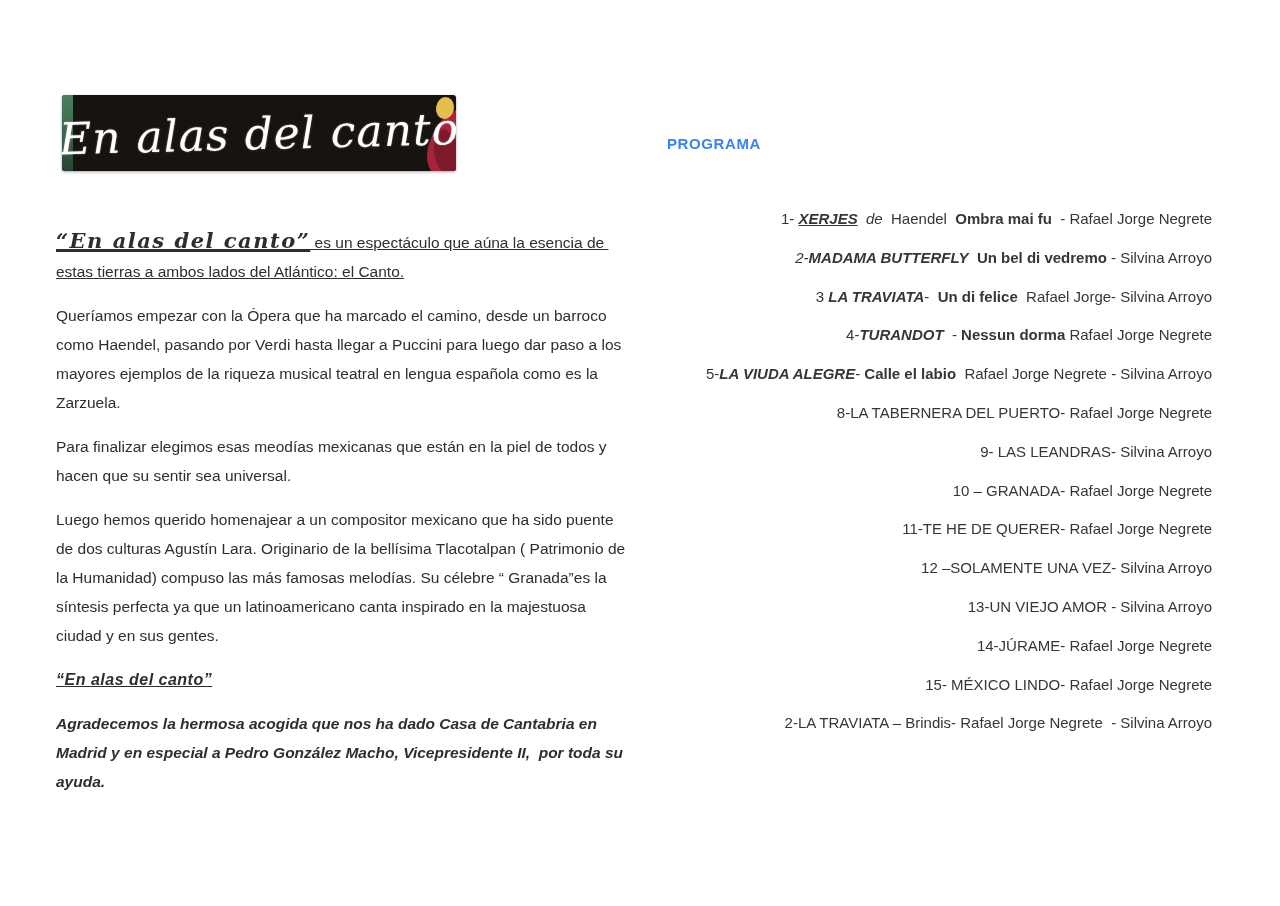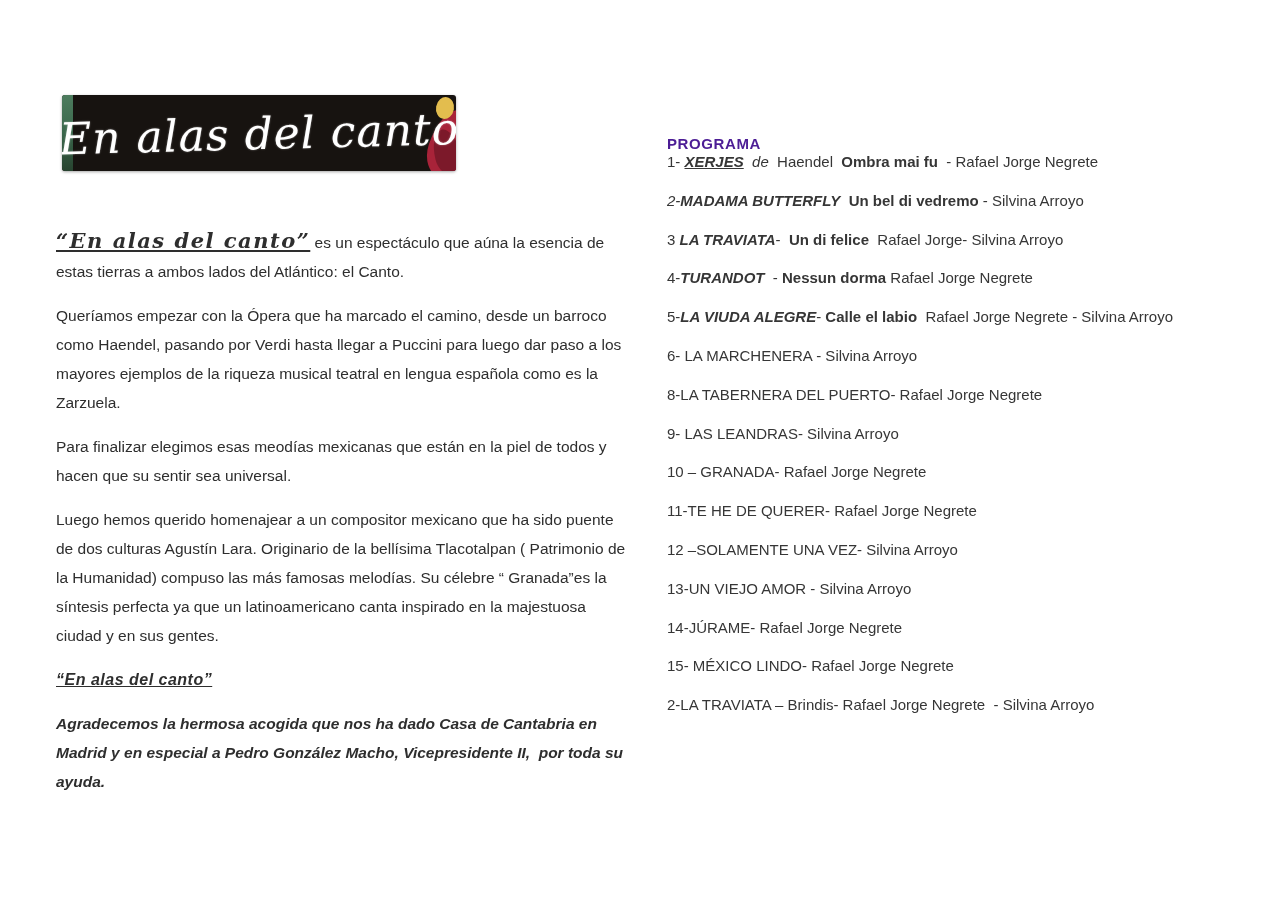--- a/index.html
+++ b/index.html
@@ -36,21 +36,21 @@
     font-size:44px;
     color:#ffffff;
     letter-spacing:1px;
     transform:rotate(-1.5deg);
     text-shadow:0 0 2px rgba(255,255,255,.45);
     white-space:nowrap;
     padding-right:18px;
   }
   
   .left-col{position:absolute;left:56px;top:226px;width:570px;font-size:15.5px;line-height:29px;}
-  .lead-para{margin:0 0 15px 0;white-space:pre-wrap;}
+  .lead-para{margin:0 0 15px 0;white-space:pre-wrap;text-decoration:underline;}
   .lead-script{
     font-family:"DejaVu Serif",serif;
     font-style:italic;font-weight:bold;
     font-size:21px;
     text-decoration:underline;
     letter-spacing:1.5px;
   }
   .body-para{margin:0 0 15px 0;white-space:pre-wrap;}
   .subheading{
     margin:12px 0 15px 0;
@@ -61,23 +61,23 @@
   }
   .acknowledgement{
     margin:0;
     font-weight:bold;font-style:italic;
     white-space:pre-wrap;
     line-height:29px;
   }
   
   .right-col{position:absolute;left:667px;top:135px;width:545px;}
   .program-heading{
-    font-weight:bold;font-size:15px;letter-spacing:.6px;color:#4c1d95;margin:0;
+    font-weight:bold;font-size:15px;letter-spacing:.6px;color:#3b82f6;margin:0;
   }
-  .program-list{}
+  .program-list{margin-top:57px;text-align:right;}
   .program-item{
     font-size:15px;line-height:20px;margin-bottom:18.8px;
     color:#363636;white-space:pre-wrap;
   }
   .seg.p{}
   .seg.b{font-weight:bold;}
   .seg.i{font-style:italic;}
   .seg.bi{font-weight:bold;font-style:italic;}
   .seg.biu{font-weight:bold;font-style:italic;text-decoration:underline;}
 </style>
@@ -109,21 +109,20 @@
   </div>
 
   <div class="right-col">
     <p class="program-heading">PROGRAMA</p>
     <div class="program-list">
         <div class="program-item"><span class="seg p">1- </span><span class="seg biu">XERJES</span><span class="seg p">  </span><span class="seg i">de</span><span class="seg p">  Haendel  </span><span class="seg b">Ombra mai fu</span><span class="seg p">  - Rafael Jorge Negrete</span></div>
         <div class="program-item"><span class="seg i">2-</span><span class="seg bi">MADAMA BUTTERFLY</span><span class="seg p">  </span><span class="seg b">Un bel di vedremo</span><span class="seg p"> - Silvina Arroyo</span></div>
         <div class="program-item"><span class="seg p">3 </span><span class="seg bi">LA TRAVIATA</span><span class="seg p">-  </span><span class="seg b">Un di felice</span><span class="seg p">  Rafael Jorge- Silvina Arroyo</span></div>
         <div class="program-item"><span class="seg p">4-</span><span class="seg bi">TURANDOT</span><span class="seg p">  - </span><span class="seg b">Nessun dorma</span><span class="seg p"> Rafael Jorge Negrete</span></div>
         <div class="program-item"><span class="seg p">5-</span><span class="seg bi">LA VIUDA ALEGRE</span><span class="seg p">- </span><span class="seg b">Calle el labio</span><span class="seg p">  Rafael Jorge Negrete - Silvina Arroyo</span></div>
-        <div class="program-item"><span class="seg p">6- LA MARCHENERA - Silvina Arroyo</span></div>
         <div class="program-item"><span class="seg p">8-LA TABERNERA DEL PUERTO- Rafael Jorge Negrete</span></div>
         <div class="program-item"><span class="seg p">9- LAS LEANDRAS- Silvina Arroyo</span></div>
         <div class="program-item"><span class="seg p">10 – GRANADA- Rafael Jorge Negrete</span></div>
         <div class="program-item"><span class="seg p">11-TE HE DE QUERER- Rafael Jorge Negrete</span></div>
         <div class="program-item"><span class="seg p">12 –SOLAMENTE UNA VEZ- Silvina Arroyo</span></div>
         <div class="program-item"><span class="seg p">13-UN VIEJO AMOR - Silvina Arroyo</span></div>
         <div class="program-item"><span class="seg p">14-JÚRAME- Rafael Jorge Negrete</span></div>
         <div class="program-item"><span class="seg p">15- MÉXICO LINDO- Rafael Jorge Negrete</span></div>
         <div class="program-item"><span class="seg p">2-LA TRAVIATA – Brindis- Rafael Jorge Negrete  - Silvina Arroyo</span></div>
       </div>

